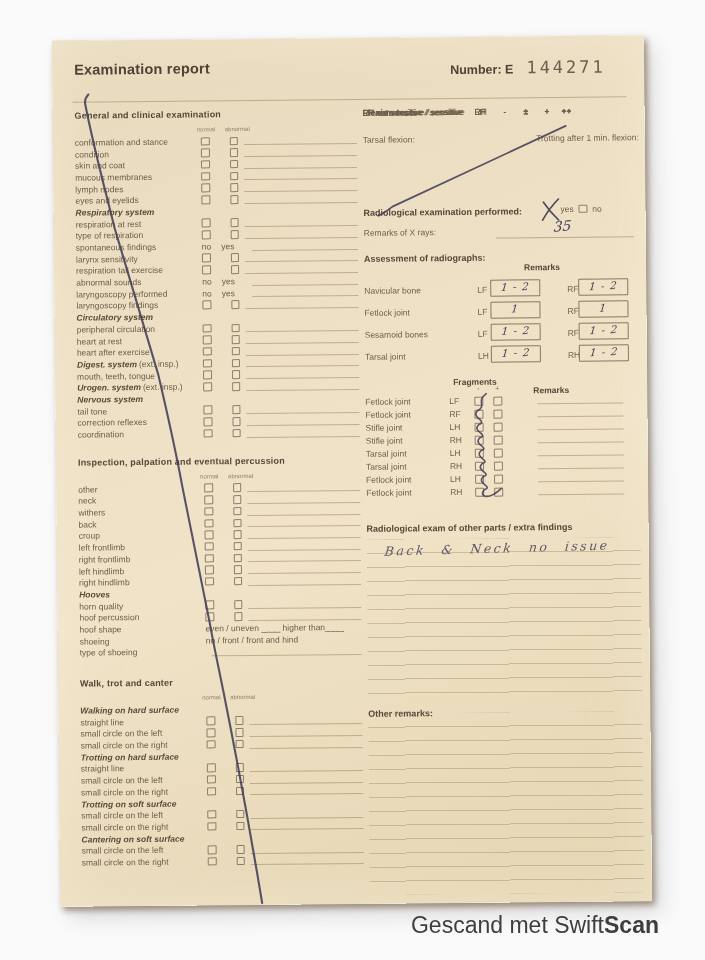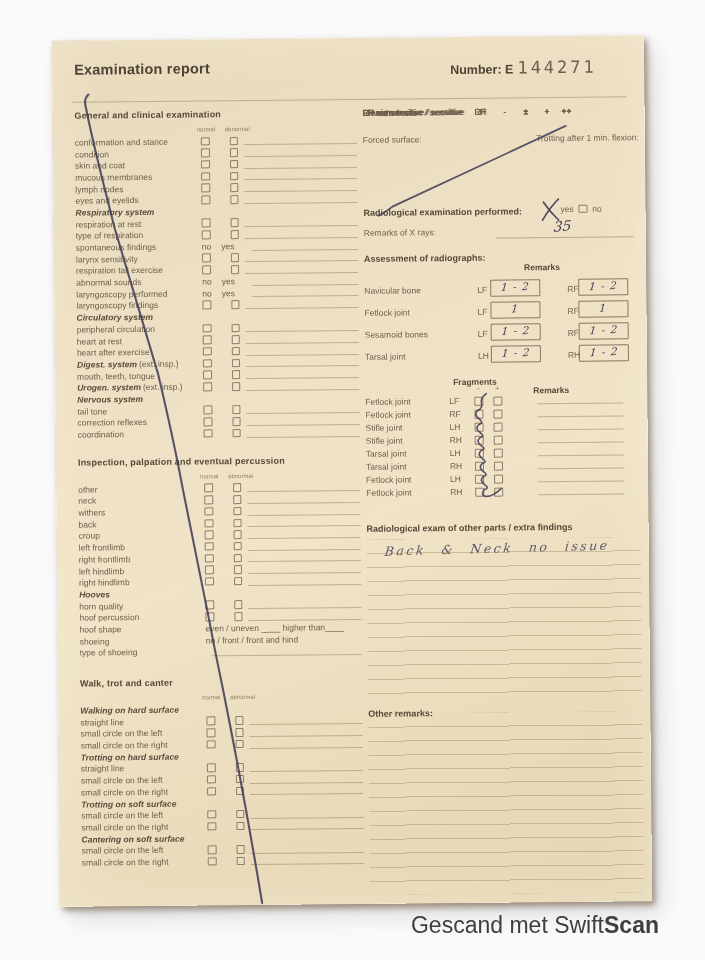--- a/index.html
+++ b/index.html
@@ -11,21 +11,21 @@
   .paper{
     position:absolute;left:56px;top:38px;width:592px;height:866px;
     background:linear-gradient(160deg,#e8dabd 0%,#efe1c5 40%,#f0e3c7 55%,#e9dbbb 80%,#e5d6b4 100%);
     box-shadow:3px 4px 6px rgba(92,70,45,.55),10px 12px 22px rgba(0,0,0,.12),inset 0 0 60px rgba(255,249,232,.35);
     transform:rotate(-.55deg);
     color:#6e5d4b;
   }
   .page-title{position:absolute;left:22px;top:21px;font-size:14.5px;font-weight:bold;color:#4f4336;letter-spacing:.2px}
   .number-wrap{position:absolute;left:398px;top:21px;white-space:nowrap}
   .number-label{font-size:12.5px;font-weight:bold;color:#4f4336}
-  .number-value{font-family:"DejaVu Sans Mono",monospace;font-size:17px;color:#6a5f52;letter-spacing:3px;margin-left:4px}
+  .number-value{font-family:"DejaVu Sans Mono",monospace;font-size:17px;color:#6a5f52;letter-spacing:3px;margin-left:13px}
   .header-rule{position:absolute;left:20px;right:18px;top:61px;border-bottom:1px solid rgba(140,113,79,.45)}
 
   
   .lcol{position:absolute;left:22px;top:70px;width:282px}
   .sec-head{font-size:9px;font-weight:bold;color:#564838;letter-spacing:.2px}
   .minihead{display:flex;margin:7px 0 3px 122px;font-size:6px;color:#93806a}
   .minihead span:first-child{width:28px}
   .lrow{display:flex;align-items:center;height:11.7px;font-size:8.5px;white-space:nowrap}
   .lblwrap{width:126px;flex:none;overflow:visible}
   .kind-header .lbl,.kind-hcb .lbl{font-weight:bold;font-style:italic;color:#5a4b3b}
@@ -574,21 +574,21 @@
 
           <span class="fill"></span>
         </div>
       </div>
   </div>
 
   <div class="rcol">
 
     <div class="rhead" style="top:0">Flexion tests:</div>
     <div class="fx-labels">
-      <span>Forced surface:</span>
+      <span>Tarsal flexion:</span>
       <span>Trotting after 1 min. flexion:</span>
     </div>
     <div>
 
     <div class="fxrow">
           <span><span>LF</span> <i class="fx-opts">not sensitive / sensitive</i></span>
           <span class="fx-limb2">LF</span>
           <span class="fx-s1">-</span>
           <span class="fx-s2">±</span>
           <span class="fx-s3">+</span>

